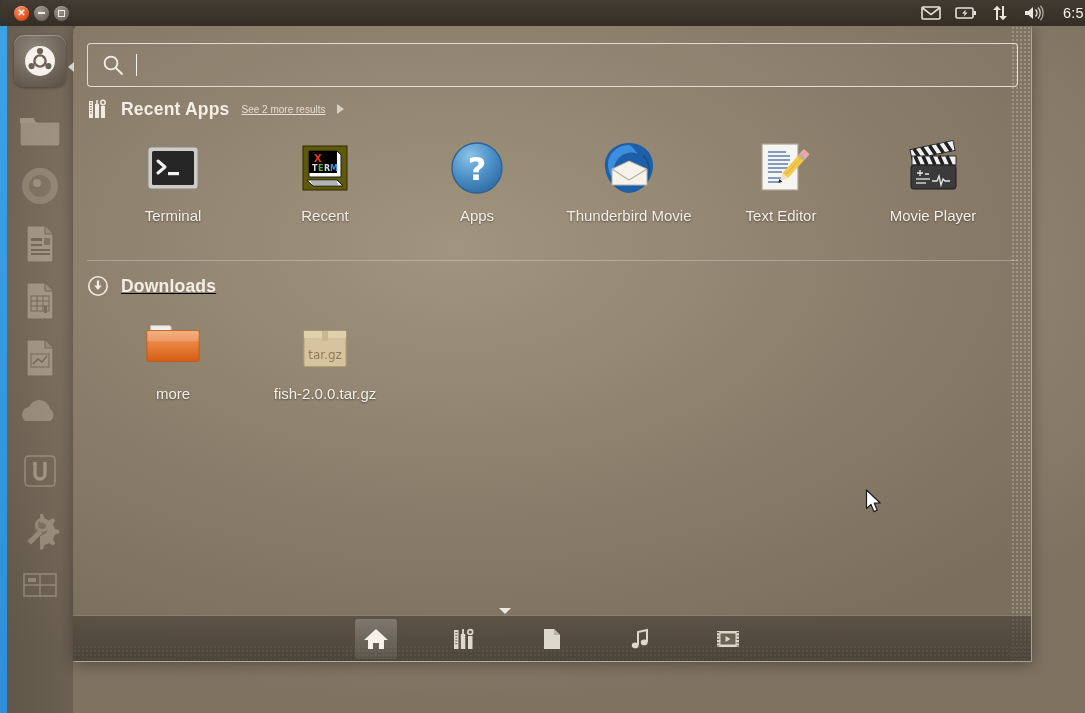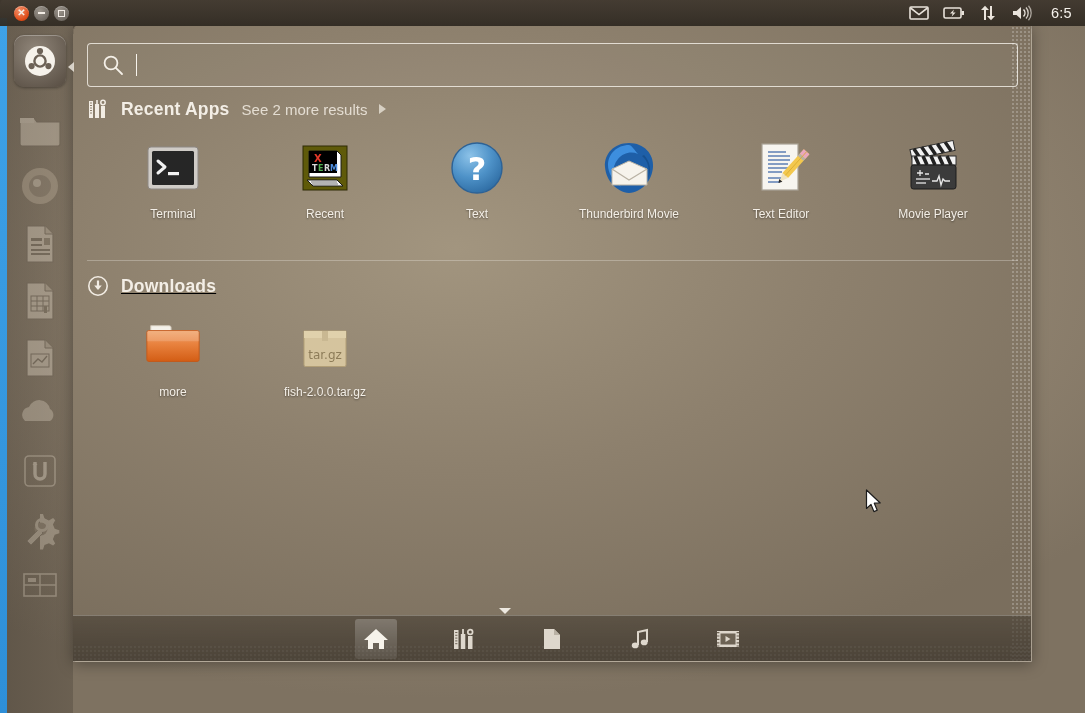--- a/index.html
+++ b/index.html
@@ -41,21 +41,21 @@
   .wctl { width:15px; height:15px; border-radius:50%; margin-left:5px;
           display:flex; align-items:center; justify-content:center; position:relative; }
   #wc-close { background:radial-gradient(circle at 38% 32%, #f4916a, #dd4814 70%);
               margin-left:14px; box-shadow:inset 0 1px 0 rgba(255,255,255,.35); }
   #wc-min, #wc-max { background:radial-gradient(circle at 38% 32%, #9c958c, #6e6861 72%);
               box-shadow:inset 0 1px 0 rgba(255,255,255,.25); }
   .wglyph { color:#f4efe9; font-size:10px; line-height:1; font-weight:bold; }
   .wsq { width:7px; height:7px; border:1.4px solid #f2ece5; }
   .wdash { width:7px; height:1.6px; background:#f2ece5; }
 
-  #tray { margin-left:auto; display:flex; align-items:center; gap:14px; padding-right:14px; }
+  #tray { margin-left:auto; display:flex; align-items:center; gap:14px; padding-right:2px; }
   .tray-ico { opacity:.95; display:flex; align-items:center; }
   #clock { color:#f6f2ec; font-size:14.5px; letter-spacing:.2px; margin-left:2px;
            margin-right:-12px; white-space:nowrap; overflow:hidden; width:32px; }
 
   
   #launcher {
     position:absolute; left:7px; top:26px; width:66px; bottom:0;
     background:linear-gradient(90deg, rgba(40,34,28,.34), rgba(52,45,37,.26));
     z-index:45; padding-top:8px;
   }
@@ -105,35 +105,35 @@
     border:1px solid rgba(246,242,235,.80); border-radius:4px;
     display:flex; align-items:center; padding-left:14px;
     background:rgba(255,255,255,.03);
   }
   #search-caret { width:1.4px; height:22px; background:#f7f3ec; margin-left:12px; }
   #search-text { color:#f2ece3; font-size:15px; margin-left:4px; }
 
   
   .sec-head { position:absolute; display:flex; align-items:center; gap:12px; }
   .sec-title { color:#f3eee6; font-size:17.5px; font-weight:bold; letter-spacing:.2px; }
-  .sec-more { color:#e4ddd2; font-size:15px; }
+  .sec-more { color:#e4ddd2; font-size:10px;text-decoration:underline; }
   .sec-arrow { width:0; height:0; border-top:5px solid transparent;
                border-bottom:5px solid transparent; border-left:7px solid rgba(238,232,222,.75); }
 
   #sep {
     position:absolute; left:14px; top:234px; width:931px; height:1px;
     background:rgba(246,242,235,.30);
   }
 
   
   .grid { position:absolute; display:flex; }
   .cell { width:152px; display:flex; flex-direction:column; align-items:center; }
   .cell-ico { width:60px; height:60px; position:relative; display:flex;
               align-items:center; justify-content:center; }
-  .cell-label { color:#f4efe7; font-size:12px; margin-top:9px; text-align:center;
+  .cell-label { color:#f4efe7; font-size:15px; margin-top:9px; text-align:center;
                 white-space:nowrap; text-shadow:0 1px 2px rgba(0,0,0,.45); }
 
   
   #lensbar {
     position:absolute; left:0; right:0; bottom:0; height:46px;
     background:linear-gradient(180deg, rgba(70,62,51,.60), rgba(58,51,42,.72));
     border-top:1px solid rgba(240,234,224,.35);
     display:flex; align-items:center; justify-content:center; gap:46px;
   }
   .lens { width:42px; height:40px; display:flex; align-items:center; justify-content:center;
@@ -355,21 +355,21 @@
             <radialGradient id="hg" cx="36%" cy="26%" r="78%">
               <stop offset="0" stop-color="#8cc2e8"></stop>
               <stop offset="55%" stop-color="#4e92c8"></stop>
               <stop offset="100%" stop-color="#2f6da4"></stop>
             </radialGradient>
           </defs>
           <circle cx="29" cy="29" r="25" fill="none" stroke="#2d6296" stroke-width="1.4"></circle>
           <text x="29" y="41" text-anchor="middle" font-family="DejaVu Sans, sans-serif" font-size="32" font-weight="bold" fill="#ffffff">?</text>
         </svg>
       </div>
-      <div class="cell-label">Text</div>
+      <div class="cell-label">Apps</div>
     </div>
 
     <div class="cell">
       <div class="cell-ico">
         <svg width="58" height="58" viewBox="0 0 58 58">
           <path d="M29 4 C14 4 4 15 5 28 C6 42 17 53 29 54 C42 53 52 42 53 28 C54 15 44 4 29 4 Z" fill="#1e5fa8"></path>
           <path d="M29 6 C17 6 8 15 8 26 C8 34 13 42 21 48 C12 40 11 28 18 20 C23 14 31 12 38 15 C33 9 31 6 29 6 Z" fill="#3d8ede"></path>
           <path d="M12 30 L29 22 L47 30 L47 46 L12 46 Z" fill="#f6f3ec" stroke="#b9b2a4" stroke-width="1"></path>
           <path d="M12 30 L29 41 L47 30" fill="none" stroke="#b9b2a4" stroke-width="1.2"></path>
           <path d="M44 16 C50 22 52 32 48 40 C50 30 48 22 42 17 Z" fill="#17508f"></path>

